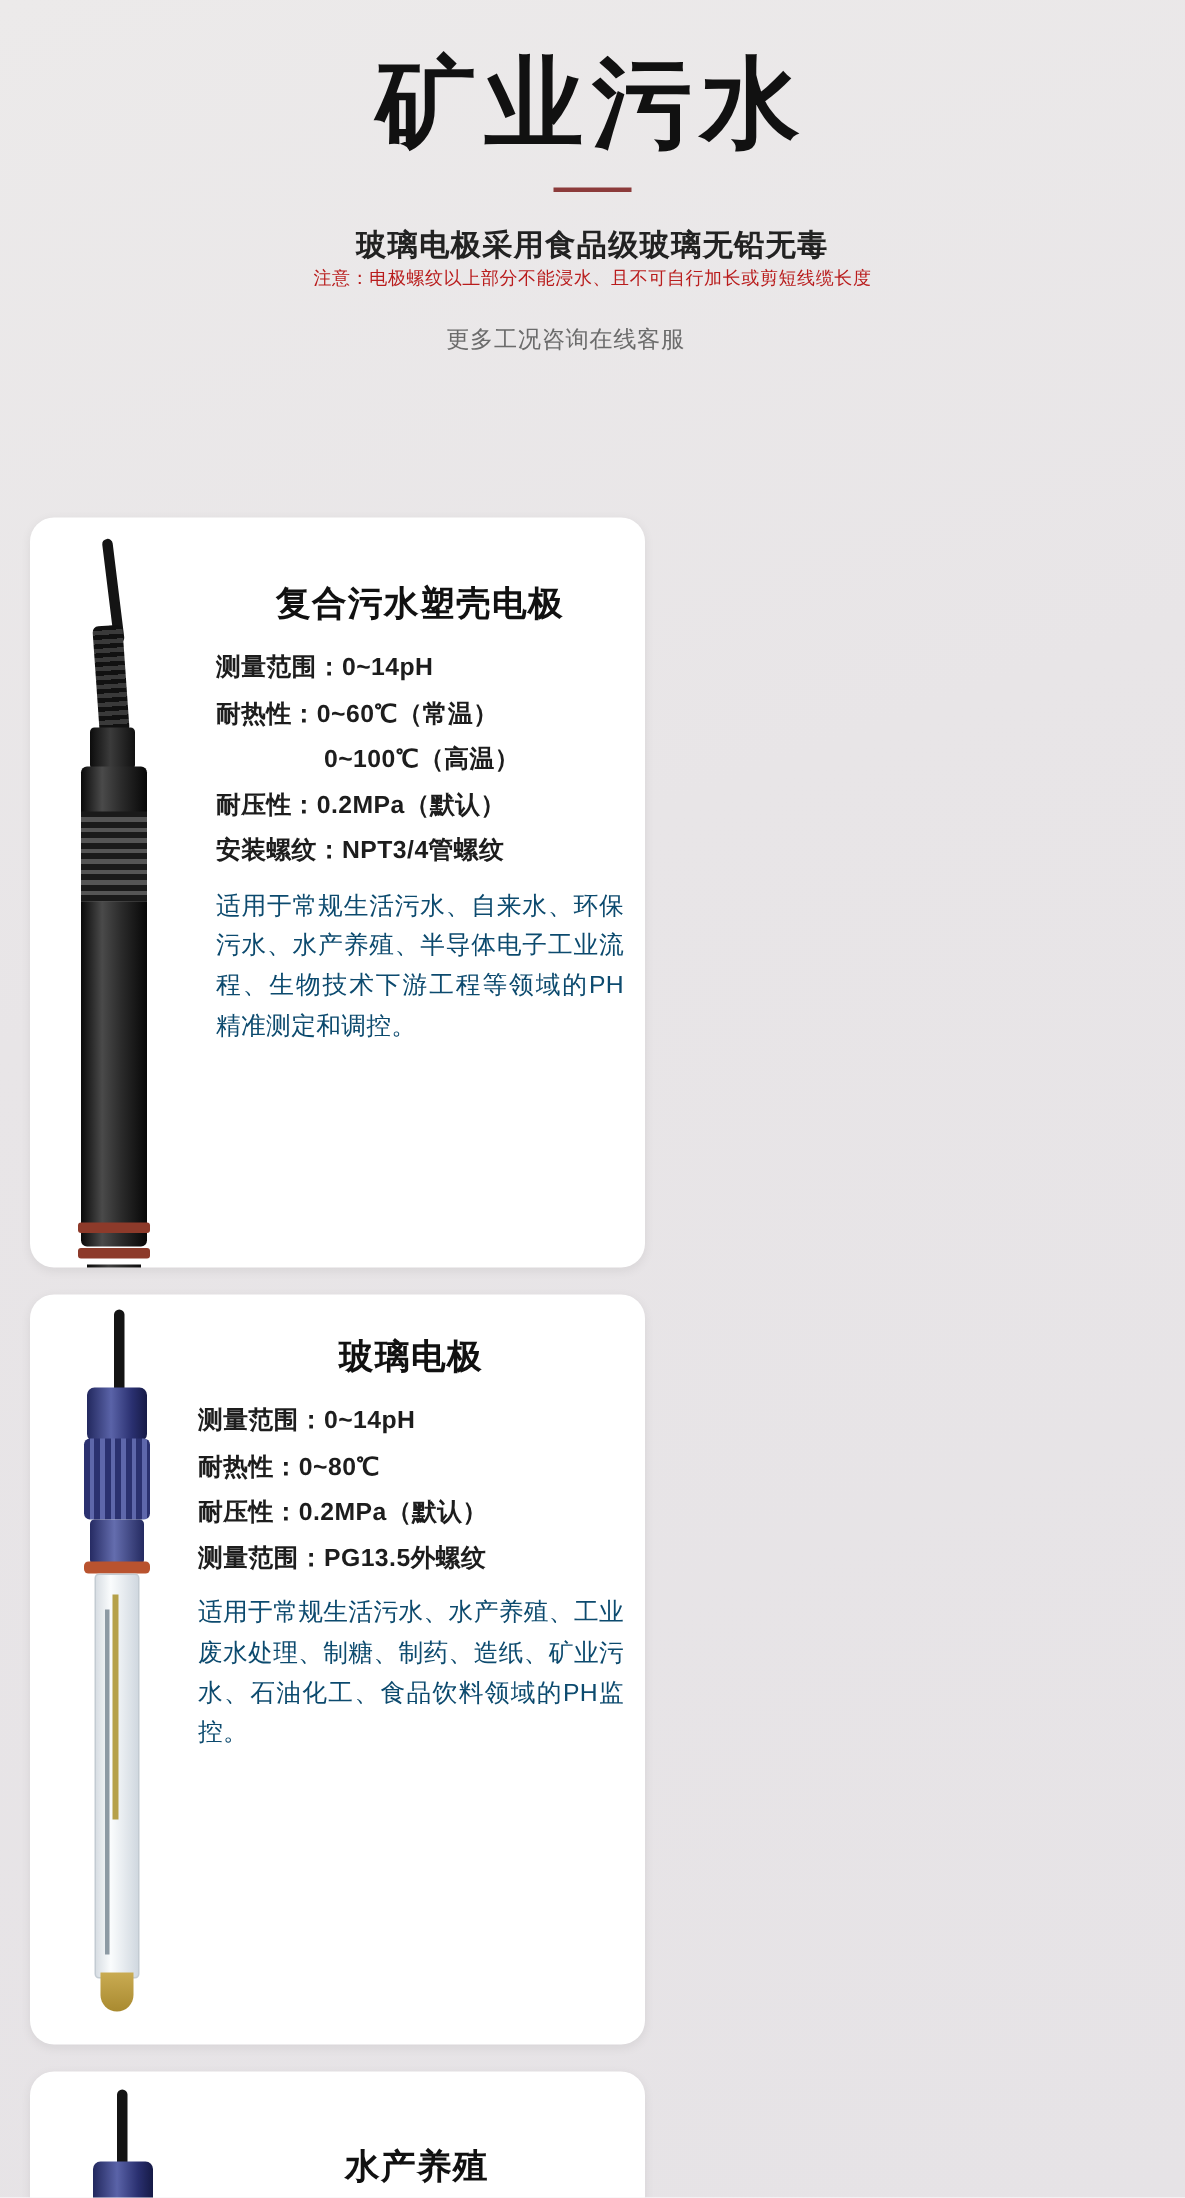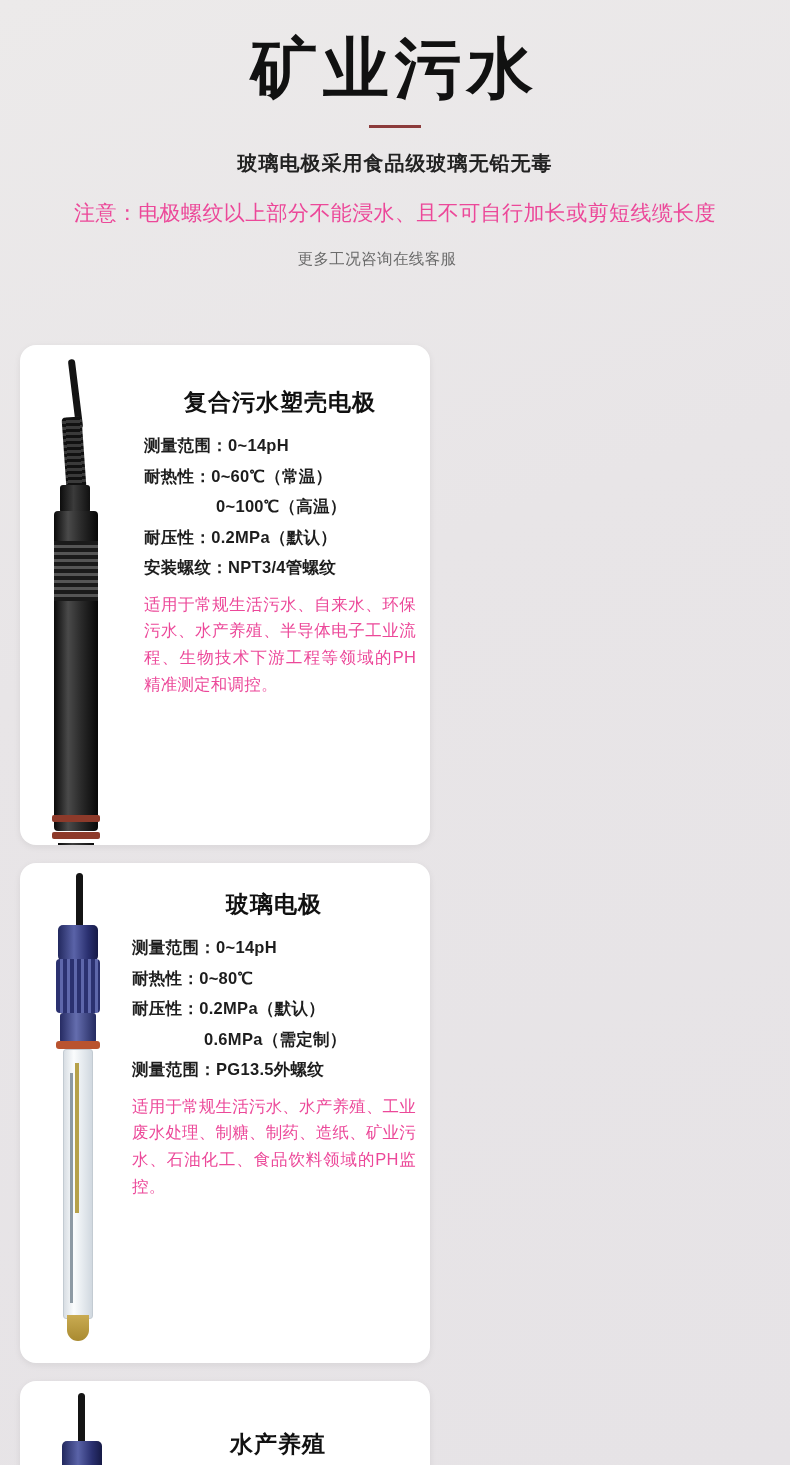--- a/index.html
+++ b/index.html
@@ -36,23 +36,22 @@
     margin: 22px auto 0 auto;
   }
   .subtitle {
     font-size: 20px;
     font-weight: bold;
     color: #222;
     margin-top: 22px;
     letter-spacing: 1px;
   }
   .notice {
-    font-size: 21px;
-    color: #ec4899;
-    margin-top: 22px;
+    font-size: 12px;
+    color: #b91c1c;
     letter-spacing: 0.4px;
   }
   .service-note {
     font-size: 15.5px;
     color: #6b6b6b;
     text-align: center;
     padding-right: 36px;
     margin-top: 22px;
     letter-spacing: 0.4px;
   }
@@ -108,21 +107,21 @@
     line-height: 1.85;
     letter-spacing: 0.3px;
     white-space: nowrap;
     font-weight: bold;
   }
   .spec-line.indent {
     padding-left: 72px;
   }
   .desc {
     font-size: 16.5px;
-    color: #ec4899;
+    color: #0c4a6e;
     line-height: 1.62;
     letter-spacing: 0.2px;
     margin-top: 8px;
     text-align: justify;
   }
 
   
   .card.c1 .text-col { padding-left: 6px; padding-top: 42px; }
   .card.c2 .text-col { padding-left: 8px; padding-top: 26px; }
   .card.c3 .text-col { padding-left: 2px; padding-top: 48px; }
@@ -252,21 +251,20 @@
           <div class="g-inner" style="left:55px; top:200px; height:150px;"></div>
           <div class="g-inner2" style="left:50px; top:210px; height:230px;"></div>
           <div class="g-tip g-tip-gold" style="left:47px; top:452px;"></div>
         </div>
       </div>
       <div class="text-col">
         <div class="card-title">玻璃电极</div>
         <div class="spec-line">测量范围：0~14pH</div>
         <div class="spec-line">耐热性：0~80℃</div>
         <div class="spec-line">耐压性：0.2MPa（默认）</div>
-        <div class="spec-line indent">0.6MPa（需定制）</div>
         <div class="spec-line">测量范围：PG13.5外螺纹</div>
         <div class="desc">适用于常规生活污水、水产养殖、工业废水处理、制糖、制药、造纸、矿业污水、石油化工、食品饮料领域的PH监控。</div>
       </div>
     </div>
   </div>
 
   <div class="card c3">
     <div class="card-inner">
       <div class="probe-col">
         <div class="probe">

